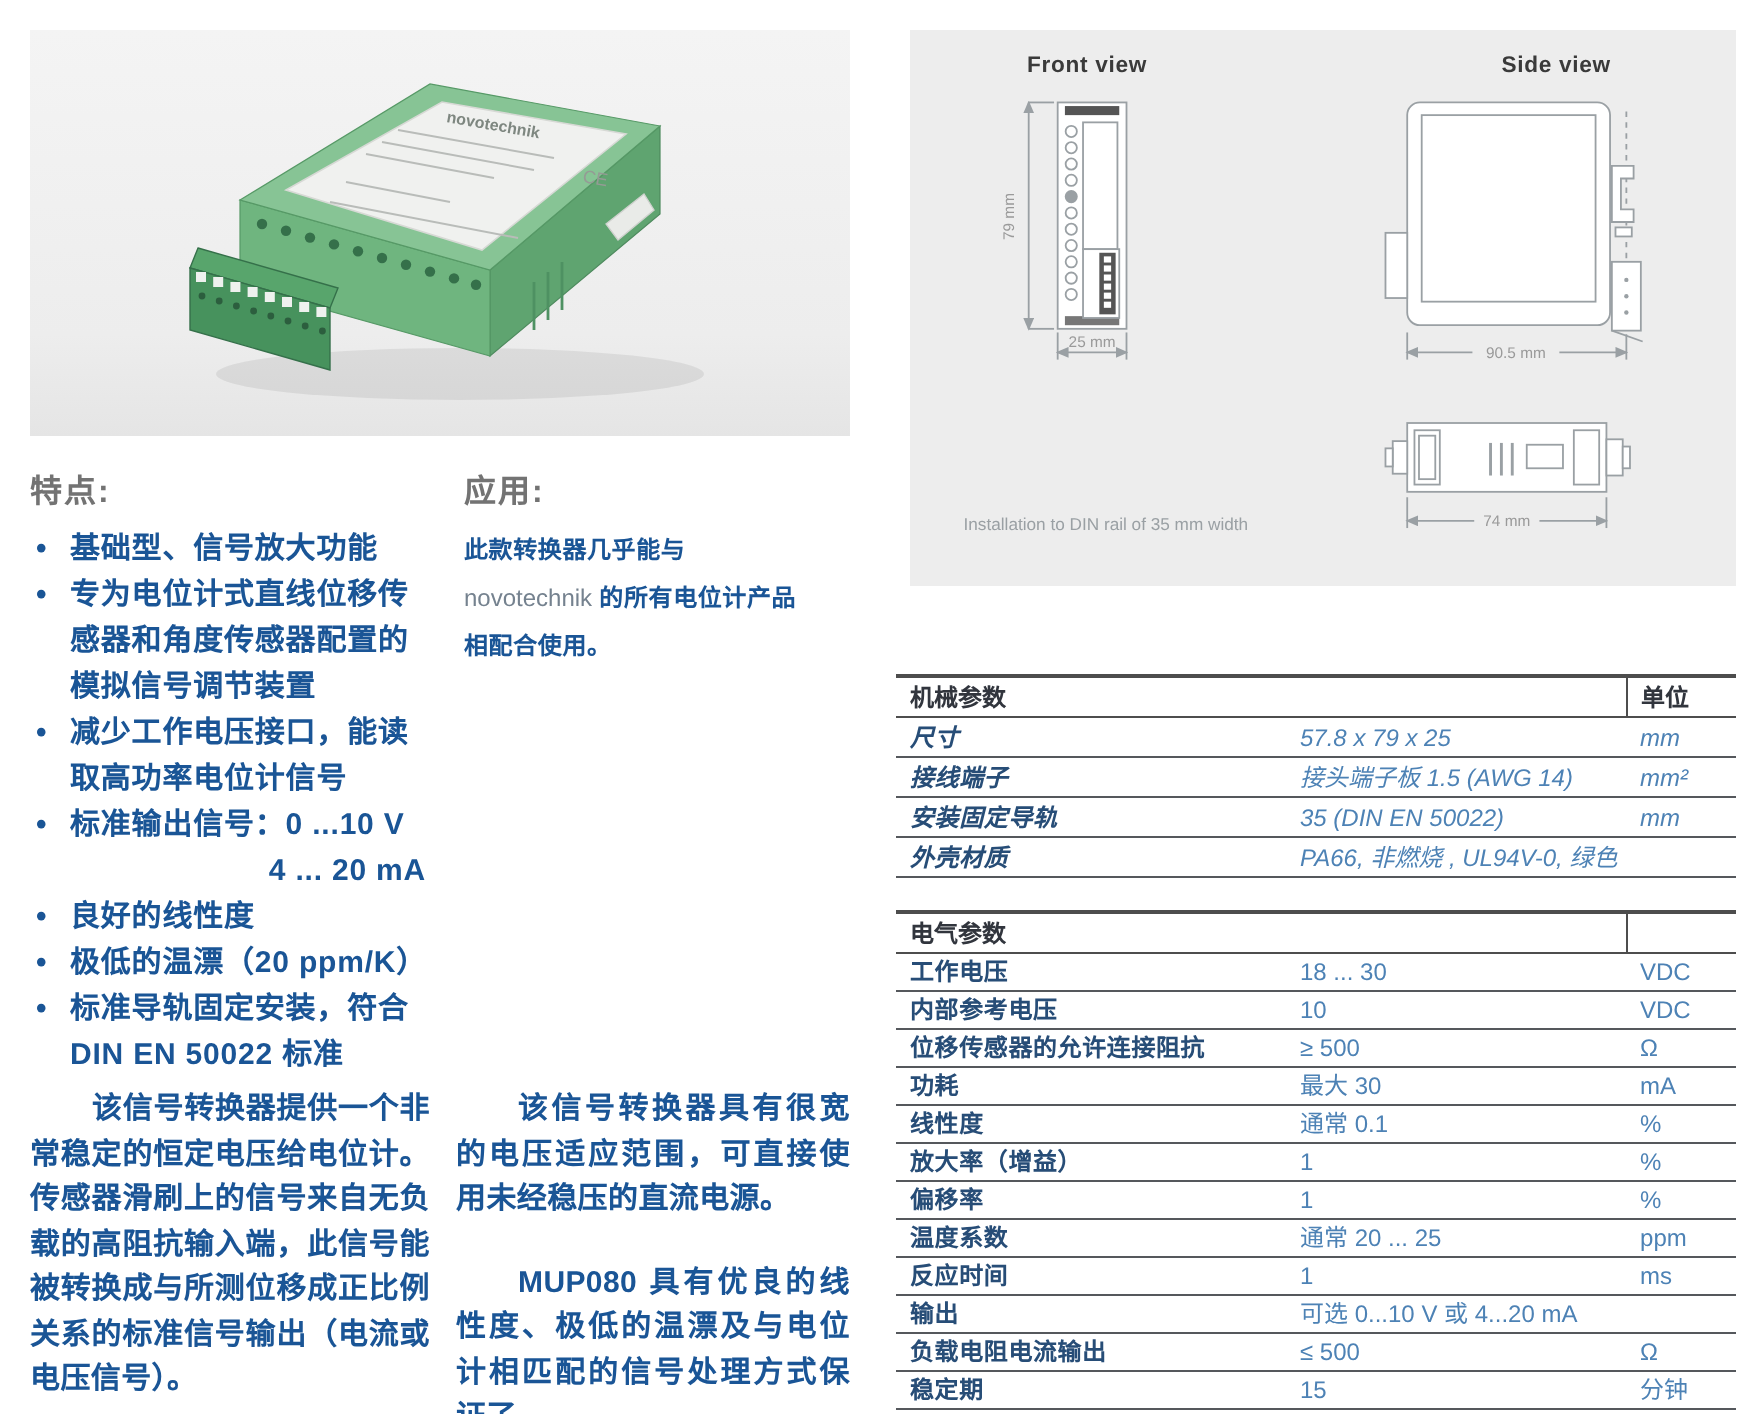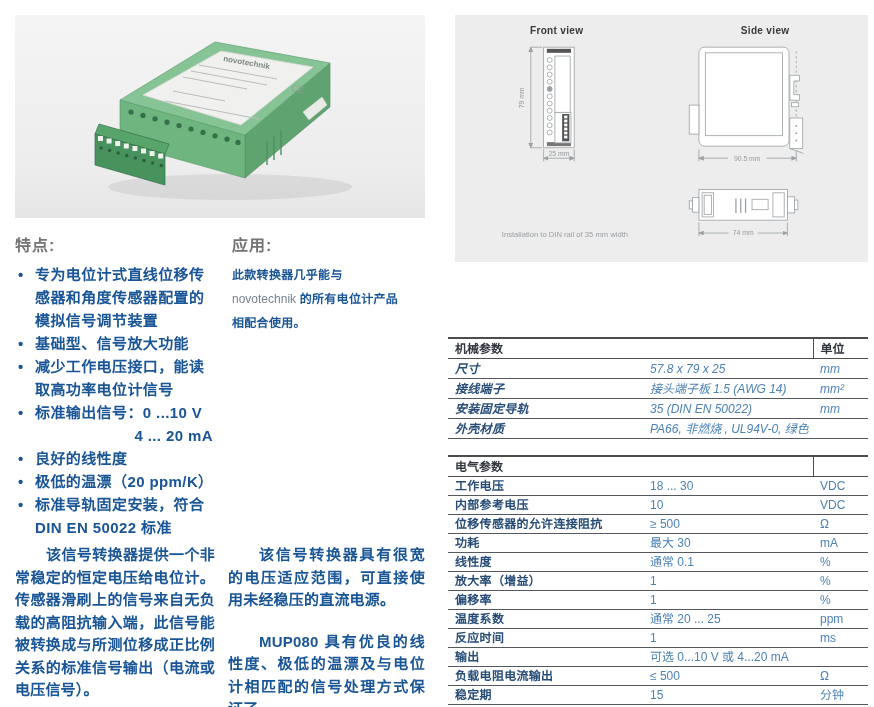--- a/index.html
+++ b/index.html
@@ -1,20 +1,20 @@
 <!DOCTYPE html>
 <html lang="zh-CN"><head>
 <meta charset="utf-8">
 <style>
   html,body{margin:0;padding:0;background:#fff;}
   #page{position:relative;width:874px;height:707px;background:#ffffff;overflow:hidden;
         font-family:"Liberation Sans","DejaVu Sans",sans-serif;}
   
   .photo-panel{position:absolute;left:15px;top:15px;width:410px;height:203px;}
-  .drawing-panel{position:absolute;left:455px;top:15px;width:413px;height:247px;background:#ededed;}
+  .drawing-panel{position:absolute;left:455px;top:15px;width:413px;height:278px;background:#ededed;}
   .drawing-panel svg,.photo-panel svg{display:block;width:100%;height:100%;}
   svg text{font-family:"Liberation Sans","DejaVu Sans",sans-serif;}
   .viewlabel{font-size:12.5px;font-weight:bold;fill:#3a3a3a;letter-spacing:.4px;}
   .dimtext{font-size:8.5px;fill:#9a9a9a;}
   .cap{font-size:9.5px;fill:#9aa0a4;}
   .ln{stroke:#9aa0a4;fill:none;stroke-width:1;}
   .lnf{stroke:#9aa0a4;fill:#ffffff;stroke-width:1;}
   
   .col-title{font-size:16px;font-weight:bold;color:#737373;letter-spacing:1px;}
   .features{position:absolute;left:15px;top:232px;width:198px;}
@@ -213,22 +213,22 @@
         <text class="dimtext" x="308" y="274" text-anchor="middle">74 mm</text>
       </g>
 
       <text class="cap" x="8" y="276">Installation to DIN rail of 35 mm width</text>
     </svg>
   </div>
 
   <div class="features">
     <div class="col-title">特点:</div>
     <ul>
+      <li><span>基础型、信号放大功能</span></li>
       <li><span>专为电位计式直线位移传感器和角度传感器配置的模拟信号调节装置</span></li>
-      <li><span>基础型、信号放大功能</span></li>
       <li><span>减少工作电压接口，能读取高功率电位计信号</span></li>
       <li>
         <span>标准输出信号：0 ...10 V</span>
         <div class="subline">4 ... 20 mA</div>
       </li>
       <li><span>良好的线性度</span></li>
       <li><span>极低的温漂（20 ppm/K）</span></li>
       <li><span>标准导轨固定安装，符合 DIN EN 50022 标准</span></li>
     </ul>
   </div>

